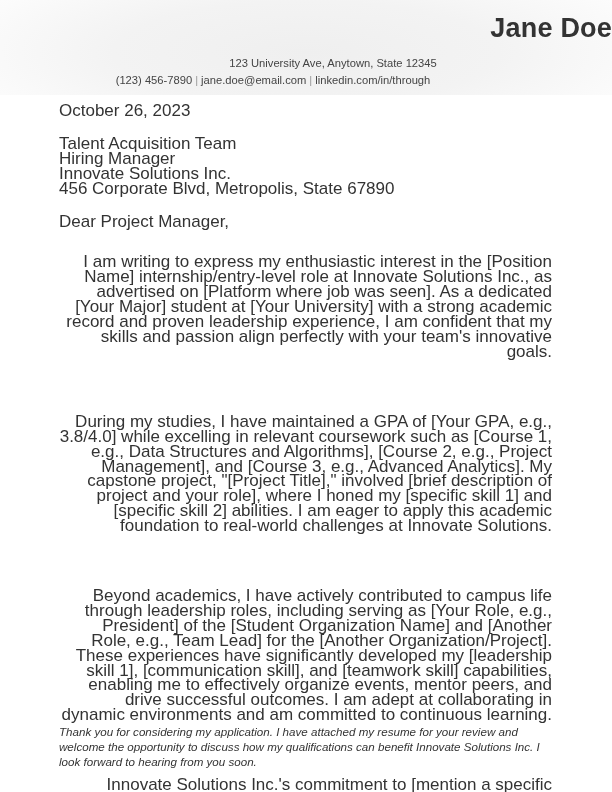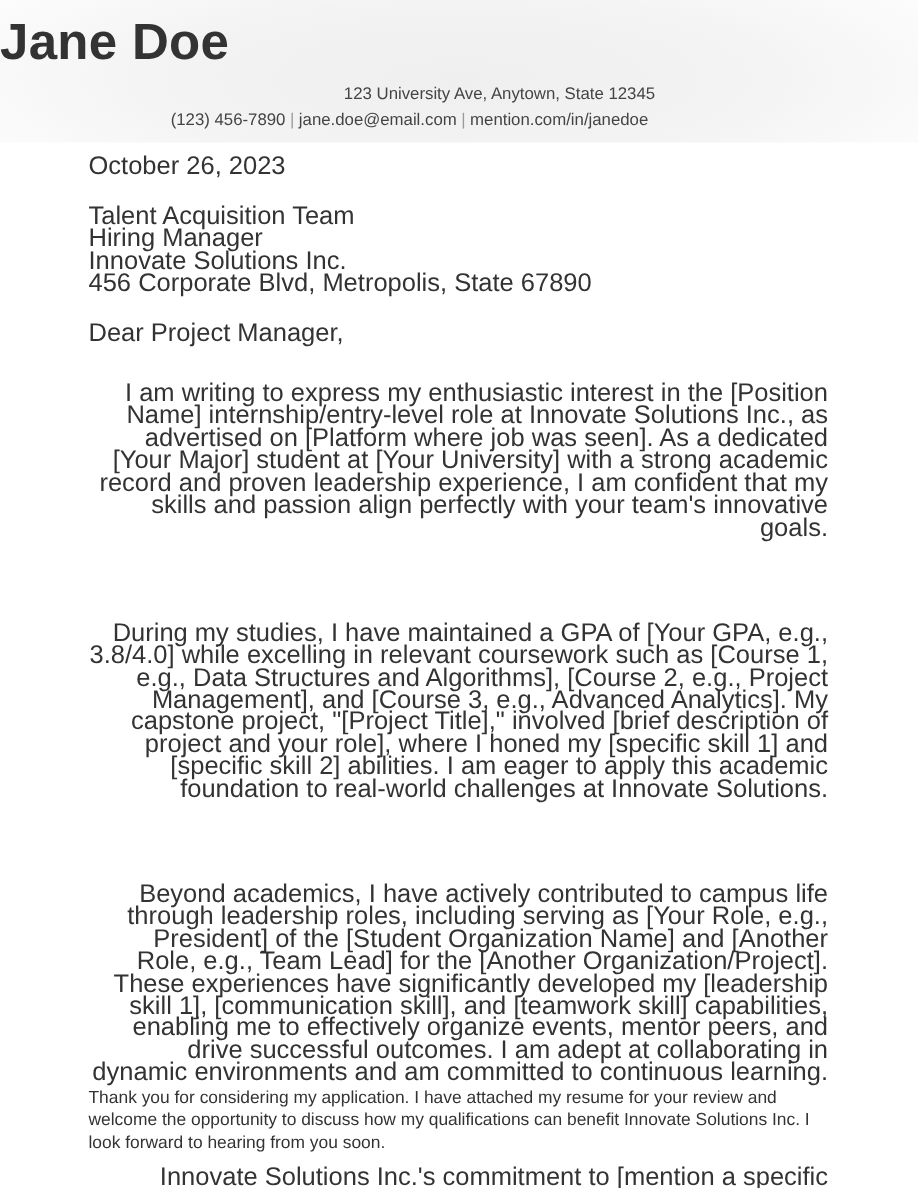--- a/index.html
+++ b/index.html
@@ -34,22 +34,22 @@
     height: 95px;
     background: radial-gradient(ellipse 70% 120% at 50% 55%, #efefef 0%, #f3f3f3 45%, #fbfbfb 80%, #ffffff 100%);
     box-sizing: border-box;
   }
 
   .name-title {
     position: absolute;
     top: 12px;
     left: 0;
     width: 612px;
-    text-align: left;
-    font-size: 34px;
+    text-align: right;
+    font-size: 27px;
     font-weight: bold;
     letter-spacing: 0.2px;
     color: #333333;
     line-height: 32px;
   }
 
   .contact-block {
     position: absolute;
     top: 55px;
     left: 0;
@@ -106,37 +106,38 @@
 
   
   .closing-overlay {
     position: absolute;
     top: 725px;
     left: 59px;
     width: 493px;
     font-size: 11.6px;
     line-height: 14.9px;
     color: #333333;
+    font-style: italic;
   }
   .closing-signoff {
     margin-top: 0;
   }
 </style>
 </head>
 <body>
 
 <div class="page">
 
   <div class="letter-header">
     <div class="name-title">Jane Doe</div>
 
     <div class="contact-block">
       <div class="contact-line-1">123 University Ave, Anytown, State 12345</div>
       <div class="contact-line-2">
-        <span>(123) 456-7890</span><span class="contact-sep">|</span><span>jane.doe@email.com</span><span class="contact-sep">|</span><span>mention.com/in/janedoe</span>
+        <span>(123) 456-7890</span><span class="contact-sep">|</span><span>jane.doe@email.com</span><span class="contact-sep">|</span><span>linkedin.com/in/through</span>
       </div>
     </div>
   </div>
 
   <div class="letter-body">
 
     <div class="date-line">October 26, 2023</div>
 
     <div class="recipient-block">
       <div>Talent Acquisition Team</div>

